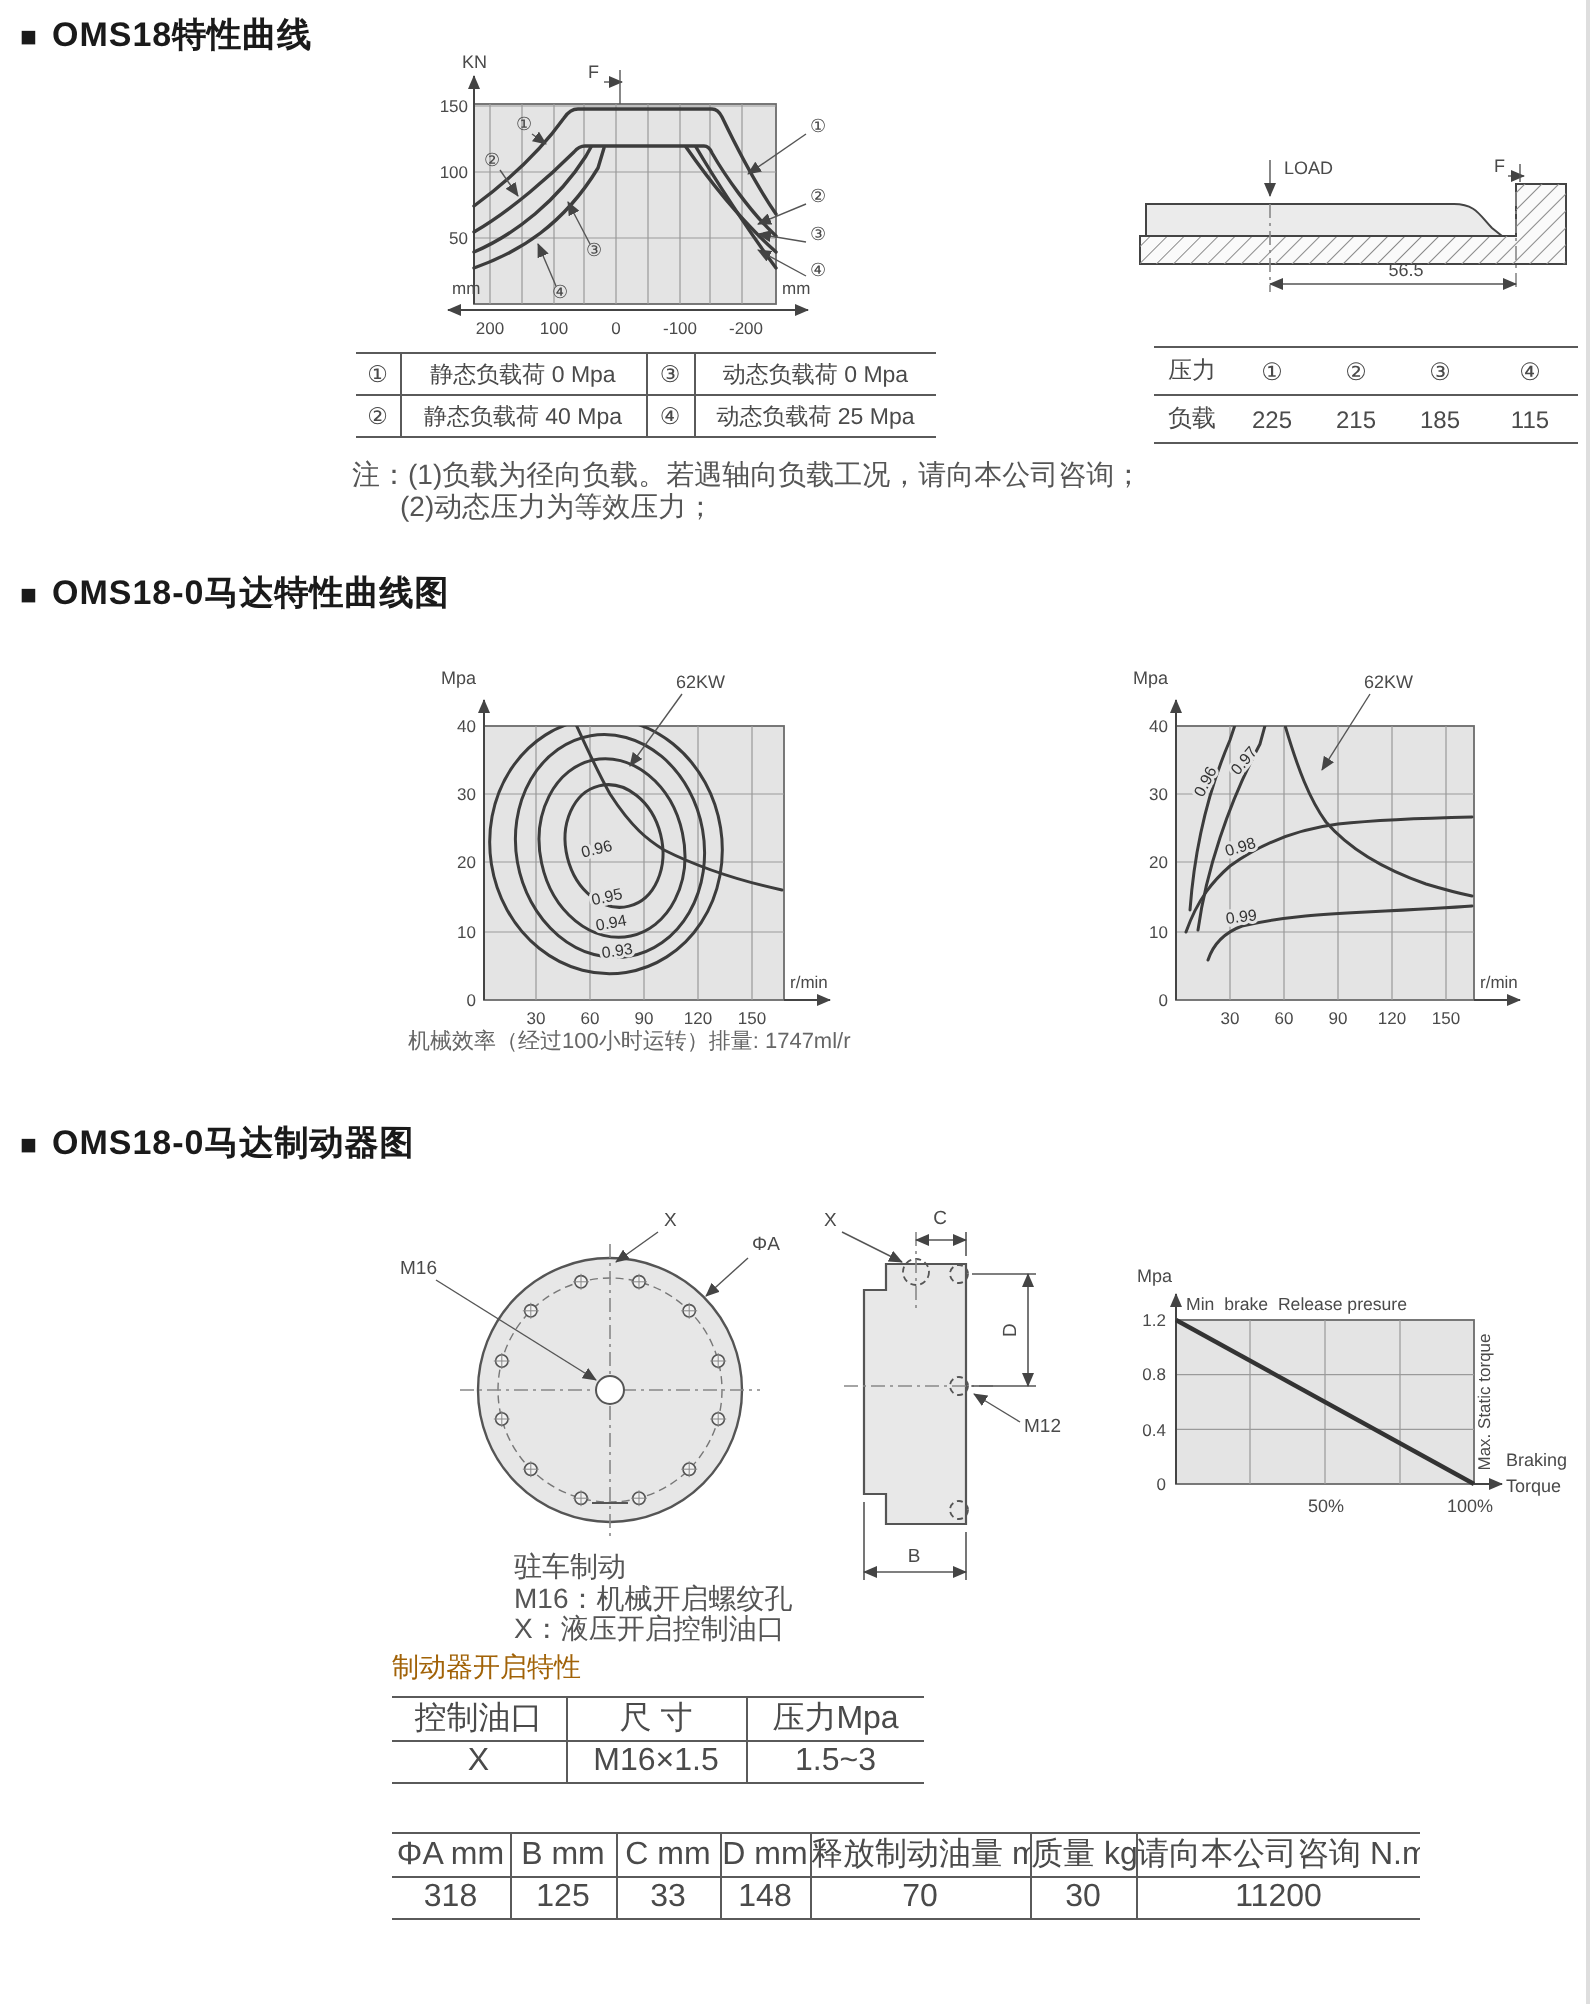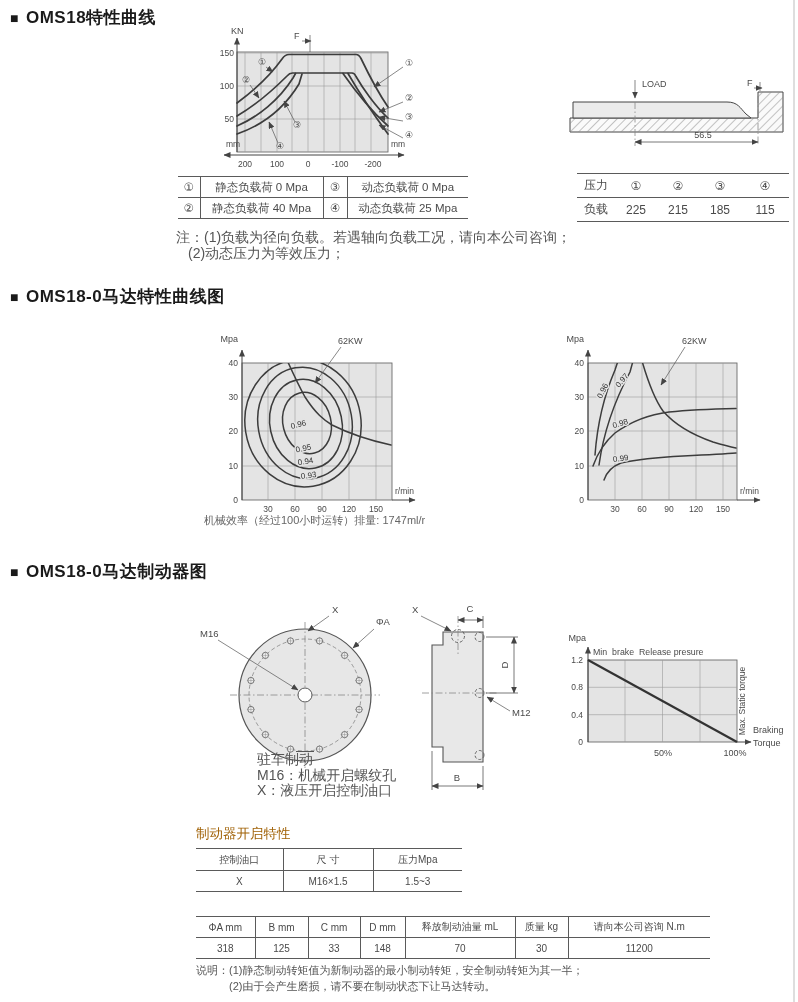--- a/index.html
+++ b/index.html
@@ -2,21 +2,21 @@
 <html><head>
 <meta charset="utf-8">
 <style>
   html,body{margin:0;padding:0;background:#fff}
   body{font-family:"Liberation Sans","DejaVu Sans",sans-serif;color:#4a4a4a}
   #page{position:relative;width:798px;height:1002px;background:#ffffff;overflow:hidden}
   .abs{position:absolute}
   .sec-title{display:flex;align-items:center;gap:7px;font-weight:bold;font-size:17px;color:#1a1a1a;letter-spacing:.5px}
   .bullet{font-size:14px;line-height:1;color:#1a1a1a}
   table{border-collapse:collapse;table-layout:fixed}
-  .dtbl{border-top:1.2px solid #5a5a5a;border-bottom:1.8px solid #5a5a5a;font-size:10px;color:#4a4a4a;text-align:center}
+  .dtbl{border-top:1.2px solid #5a5a5a;border-bottom:1.8px solid #5a5a5a;font-size:16px;color:#4a4a4a;text-align:center}
   .dtbl td{padding:0;vertical-align:middle;height:20px;overflow:hidden;white-space:nowrap}
   .dtbl tr+tr td{border-top:1px solid #5a5a5a}
   .vlines td+td{border-left:1px solid #5a5a5a}
   .note{font-size:14px;color:#555;line-height:16px}
   .caption{font-size:11px;color:#666;white-space:nowrap}
   .small-head{font-size:13.5px;color:#a16207}
   svg{overflow:visible}
   svg text{fill:#4a4a4a}
   .t8{font-size:8.5px}.t9{font-size:9px}.t95{font-size:9.5px}
   .pframe{fill:#e4e4e4;stroke:#6b6b6b;stroke-width:.9}
@@ -114,21 +114,21 @@
       <td>②</td>
       <td>静态负载荷 40 Mpa</td>
       <td>④</td>
       <td>动态负载荷 25 Mpa</td>
     </tr>
   </tbody>
     </table>
 
   <div class="abs note" style="left:176px;top:229px">
     <span style="display:block">注：(1)负载为径向负载。若遇轴向负载工况，请向本公司咨询；</span>
-    <span style="display:block;margin-left:12px">(2)动态压力为等效压力；</span>
+    <span style="display:block;margin-left:24px">(2)动态压力为等效压力；</span>
   </div>
 
   <svg class="abs" style="left:555px;top:70px" width="243" height="85" viewBox="0 0 243 85">
     <defs>
       <marker id="a7" markerUnits="userSpaceOnUse" markerWidth="7" markerHeight="6" refX="6.5" refY="3" orient="auto-start-reverse">
           <path d="M0,0L7,3L0,6Z" fill="#444"></path>
         </marker>
       <pattern id="hat" width="6" height="6" patternUnits="userSpaceOnUse" patternTransform="rotate(45)">
           <line x1="0" y1="0" x2="0" y2="6" stroke="#8a8a8a" stroke-width="1"></line>
         </pattern>
@@ -296,21 +296,21 @@
     <circle cx="113" cy="103" r="7" fill="#ffffff" stroke="#555" stroke-width="1"></circle>
     <line x1="104" y1="159.5" x2="122" y2="159.5" stroke="#555" stroke-width="1"></line>
     <text class="t95" x="8" y="45">M16</text>
     <line class="ldr" x1="26" y1="48" x2="106" y2="98" marker-end="url(#a4)"></line>
     <text class="t95" x="140" y="21">X</text>
     <line class="ldr" x1="137" y1="24" x2="116" y2="39" marker-end="url(#a4)"></line>
     <text class="t95" x="184" y="33">ΦA</text>
     <line class="ldr" x1="182" y1="37" x2="161" y2="56" marker-end="url(#a4)"></line>
   </svg>
 
-  <div class="abs note" style="left:257px;top:752px;line-height:15.5px">
+  <div class="abs note" style="left:257px;top:776px;line-height:15.5px">
     <span style="display:block">驻车制动</span>
     <span style="display:block">M16：机械开启螺纹孔</span>
     <span style="display:block">X：液压开启控制油口</span>
   </div>
 
   <svg class="abs" style="left:402px;top:590px" width="155" height="212" viewBox="0 0 155 212">
     <defs>
       <marker id="a5" markerUnits="userSpaceOnUse" markerWidth="7" markerHeight="6" refX="6.5" refY="3" orient="auto-start-reverse">
           <path d="M0,0L7,3L0,6Z" fill="#444"></path>
         </marker>
@@ -409,22 +409,15 @@
       <td>125</td>
       <td>33</td>
       <td>148</td>
       <td>70</td>
       <td>30</td>
       <td>11200</td>
     </tr>
   </tbody>
     </table>
 
-  <div class="abs" style="left:196px;top:963px;display:flex;font-size:11px;color:#555;line-height:15.5px">
-    <div>说明：</div>
-    <div>
-      <span style="display:block">(1)静态制动转矩值为新制动器的最小制动转矩，安全制动转矩为其一半；</span>
-      <span style="display:block">(2)由于会产生磨损，请不要在制动状态下让马达转动。</span>
-    </div>
-  </div>
 
   <div class="abs page-edge" style="left:793px;top:0;height:1002px"></div>
 </div>
 
 </body></html>

